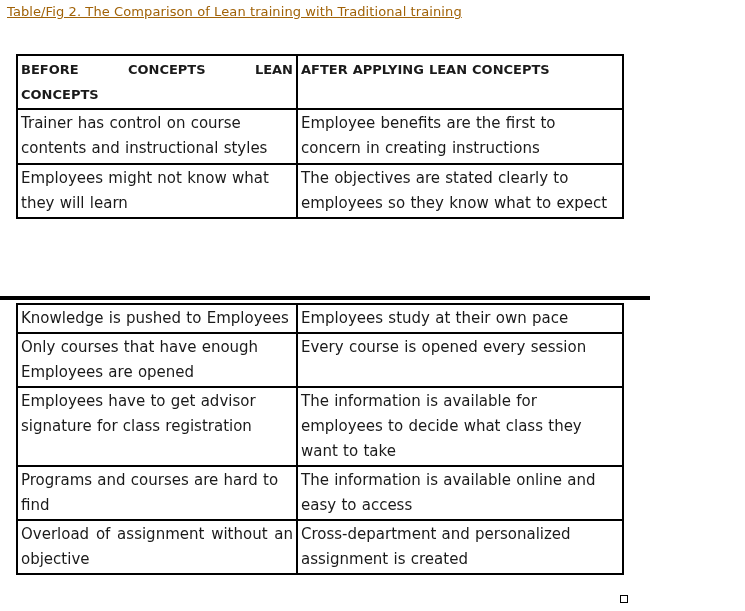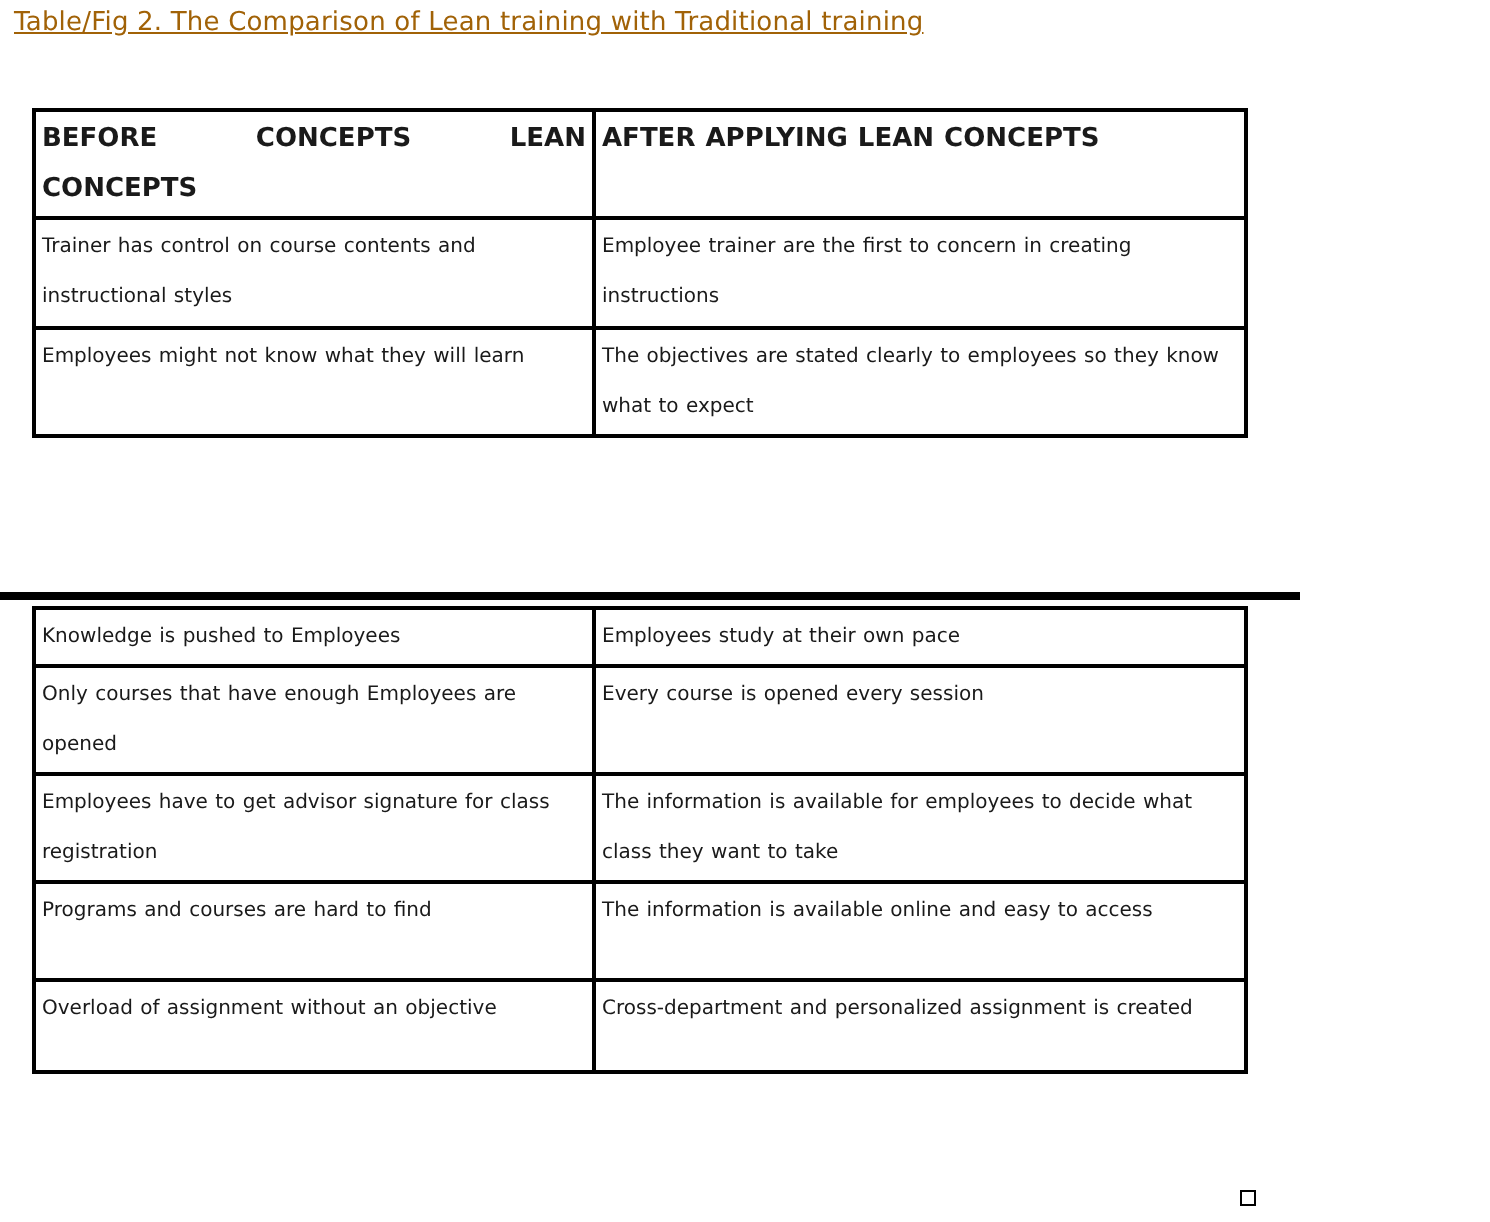--- a/index.html
+++ b/index.html
@@ -26,21 +26,21 @@
     border-collapse: collapse;
     table-layout: fixed;
     width: 606px;
   }
   #table-top { top: 54px; }
   #table-bottom { top: 303px; }
   td {
     border: 2px solid #000000;
     vertical-align: top;
     padding: 1px 3px;
-    font-size: 10px;
+    font-size: 15px;
     line-height: 25px;
     word-spacing: 0.5px;
     overflow: hidden;
   }
   td.hdr { font-weight: bold; font-size: 13px; }
   .hline1 { display: flex; justify-content: space-between; }
   .justify { text-align: justify; }
   .sep {
     position: absolute;
     left: 0;
@@ -76,21 +76,21 @@
           <span>BEFORE</span>
           <span>CONCEPTS</span>
           <span>LEAN</span>
         </div>
         <div>CONCEPTS</div>
       </td>
       <td class="hdr">AFTER APPLYING LEAN CONCEPTS</td>
     </tr>
     <tr style="height:55px">
       <td>Trainer has control on course contents and instructional styles</td>
-      <td>Employee trainer are the first to concern in creating instructions</td>
+      <td>Employee benefits are the first to concern in creating instructions</td>
     </tr>
     <tr style="height:50px">
       <td>Employees might not know what they will learn</td>
       <td>The objectives are stated clearly to employees so they know what to expect</td>
     </tr>
   </tbody>
 </table>
 
 <div class="sep"></div>
 

